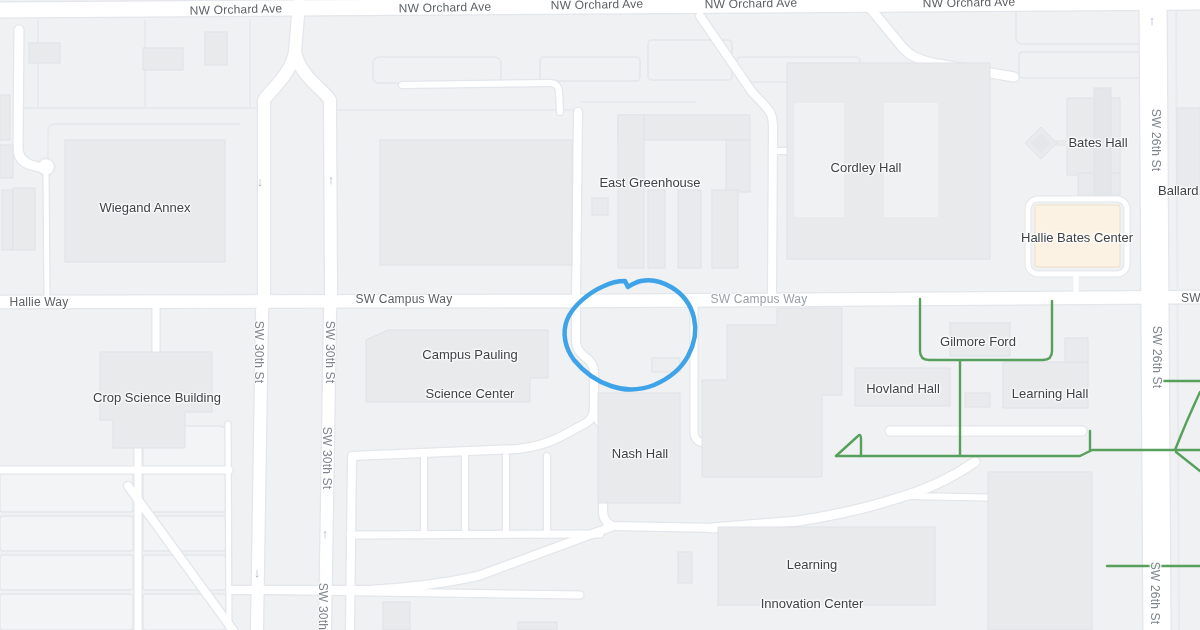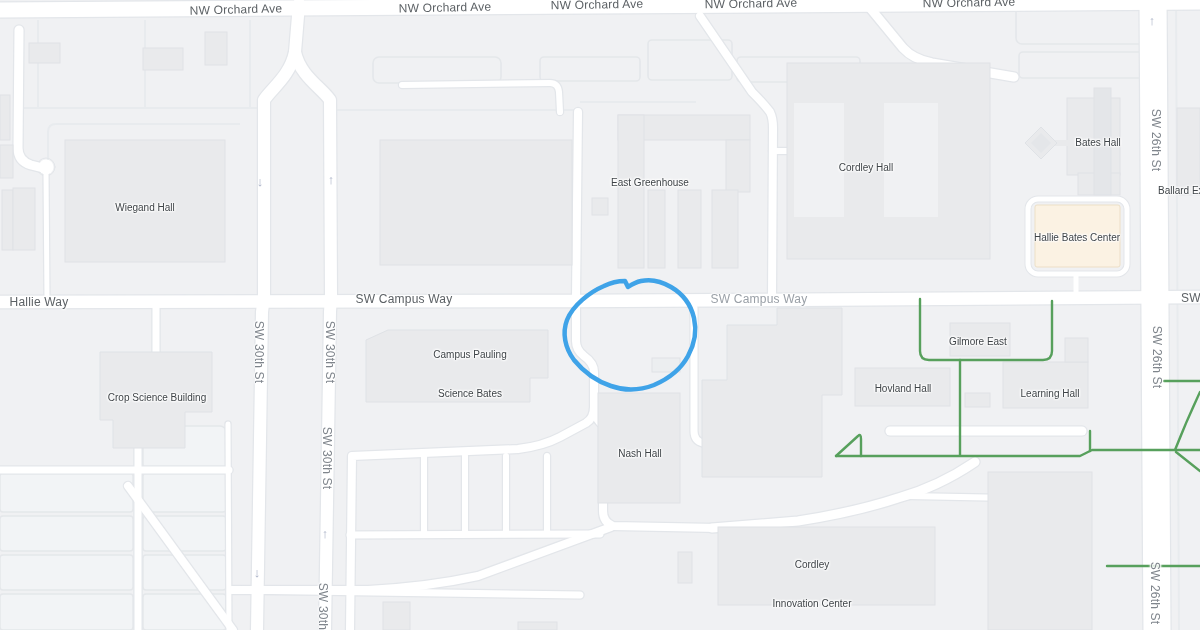--- a/index.html
+++ b/index.html
@@ -13,21 +13,21 @@
   #map{position:relative;width:1200px;height:630px;background:var(--bg);overflow:hidden}
   #map svg{position:absolute;left:0;top:0}
   .rb{fill:none;stroke:var(--road-border);stroke-linecap:round;stroke-linejoin:round}
   .rf{fill:none;stroke:var(--road);stroke-linecap:round;stroke-linejoin:round}
   .thin{fill:none;stroke:var(--thin);stroke-width:2}
   .parcel{fill:none;stroke:var(--parcel-border);stroke-width:1.6}
   .plot{fill:var(--parcel);stroke:var(--parcel-border);stroke-width:1.4}
   .b{fill:var(--bldg);stroke:var(--bldg-border);stroke-width:1}
   .bg-cut{fill:var(--bg)}
   .gp{fill:none;stroke:var(--green);stroke-width:2.4;stroke-linecap:round;stroke-linejoin:round}
-  .lbl{position:absolute;transform:translate(-50%,-50%);font-size:10px;color:var(--label-dark);
+  .lbl{position:absolute;transform:translate(-50%,-50%);font-size:13px;color:var(--label-dark);
        white-space:pre;text-align:center;line-height:13px;
        text-shadow:0 0 2px #fff,0 0 2px #fff,1px 1px 2px #fff,-1px -1px 2px #fff,1px -1px 2px #fff,-1px 1px 2px #fff}
   .street{font-size:12px;letter-spacing:.2px;color:var(--street-dark)}
   .street-med{color:var(--street-med)}
   .street-light{color:var(--street-light)}
   .vlbl{transform:translate(-50%,-50%) rotate(90deg);transform-origin:center}
   .edge{transform:none;text-align:left}
   .arrow{position:absolute;transform:translate(-50%,-50%);font-size:13px;color:var(--arrow);
          text-shadow:0 0 2px #fff}
 </style>
@@ -247,37 +247,37 @@
 <div class="lbl street street-light" style="left:759px;top:299px">SW Campus Way</div>
 <div class="lbl street edge" style="left:1181px;top:292px">SW Campus Way</div>
 <div class="lbl street street-med vlbl" style="left:258px;top:352px">SW 30th St</div>
 <div class="lbl street street-med vlbl" style="left:329px;top:352px">SW 30th St</div>
 <div class="lbl street street-med vlbl" style="left:326px;top:458px">SW 30th St</div>
 <div class="lbl street street-med vlbl" style="left:322px;top:614px">SW 30th St</div>
 <div class="lbl street street-med vlbl" style="left:1155px;top:140px">SW 26th St</div>
 <div class="lbl street street-med vlbl" style="left:1156px;top:357px">SW 26th St</div>
 <div class="lbl street street-med vlbl" style="left:1154px;top:593px">SW 26th St</div>
 
-<div class="lbl" style="left:145px;top:207px">Wiegand Hall</div>
+<div class="lbl" style="left:145px;top:207px">Wiegand Annex</div>
 <div class="lbl" style="left:650px;top:182px">East Greenhouse</div>
 <div class="lbl" style="left:866px;top:167px">Cordley Hall</div>
 <div class="lbl" style="left:1098px;top:142px">Bates Hall</div>
 <div class="lbl edge" style="left:1158px;top:184px">Ballard Ex</div>
 <div class="lbl" style="left:1077px;top:237px">Hallie Bates Center</div>
 <div class="lbl" style="left:157px;top:397px">Crop Science Building</div>
 <div class="lbl" style="left:470px;top:367px">
   <div>Campus Pauling</div>
-  <div>Science Bates</div>
+  <div>Science Center</div>
 </div>
 <div class="lbl" style="left:903px;top:388px">Hovland Hall</div>
-<div class="lbl" style="left:978px;top:341px">Gilmore East</div>
+<div class="lbl" style="left:978px;top:341px">Gilmore Ford</div>
 <div class="lbl" style="left:1050px;top:393px">Learning Hall</div>
 <div class="lbl" style="left:640px;top:453px">Nash Hall</div>
 <div class="lbl" style="left:812px;top:577px">
-  <div>Cordley</div>
+  <div>Learning</div>
   <div>Innovation Center</div>
 </div>
 
 <div class="arrow" style="left:260px;top:181px">↓</div>
 <div class="arrow" style="left:331px;top:179px">↑</div>
 <div class="arrow" style="left:325px;top:533px">↑</div>
 <div class="arrow" style="left:257px;top:572px">↓</div>
 <div class="arrow" style="left:1152px;top:20px">↑</div>
 </div>
 

